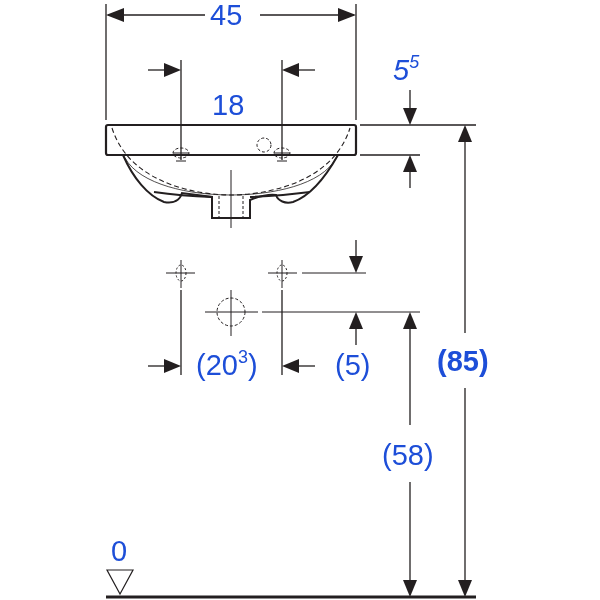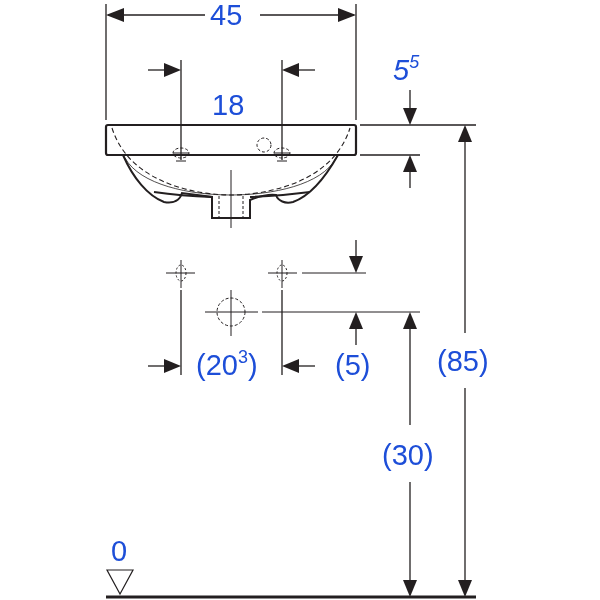--- a/index.html
+++ b/index.html
@@ -119,15 +119,15 @@
     <line x1="106" y1="597" x2="476" y2="597" stroke-width="3"></line>
     <path d="M107,570 L133,570 L120,594 z" stroke-width="1.2"></path>
   </g>
 </svg>
 
 <div class="lbl" style="left:210px;top:1px;">45</div>
 <div class="lbl" style="left:212px;top:56px;margin-top:35px;">18</div>
 <div class="lbl" style="left:393px;top:56px;font-style:italic;"><span>5</span><sup>5</sup></div>
 <div class="lbl" style="left:196px;top:351px;"><span>(20</span><sup>3</sup><span>)</span></div>
 <div class="lbl" style="left:335px;top:351px;">(5)</div>
-<div class="lbl" style="left:437px;top:347px;">(85)</div>
-<div class="lbl" style="left:382px;top:441px;">(30)</div>
+<div class="lbl" style="left:437px;top:347px;font-weight:bold;">(85)</div>
+<div class="lbl" style="left:382px;top:441px;">(58)</div>
 <div class="lbl" style="left:111px;top:537px;">0</div>
 
 </body></html>

